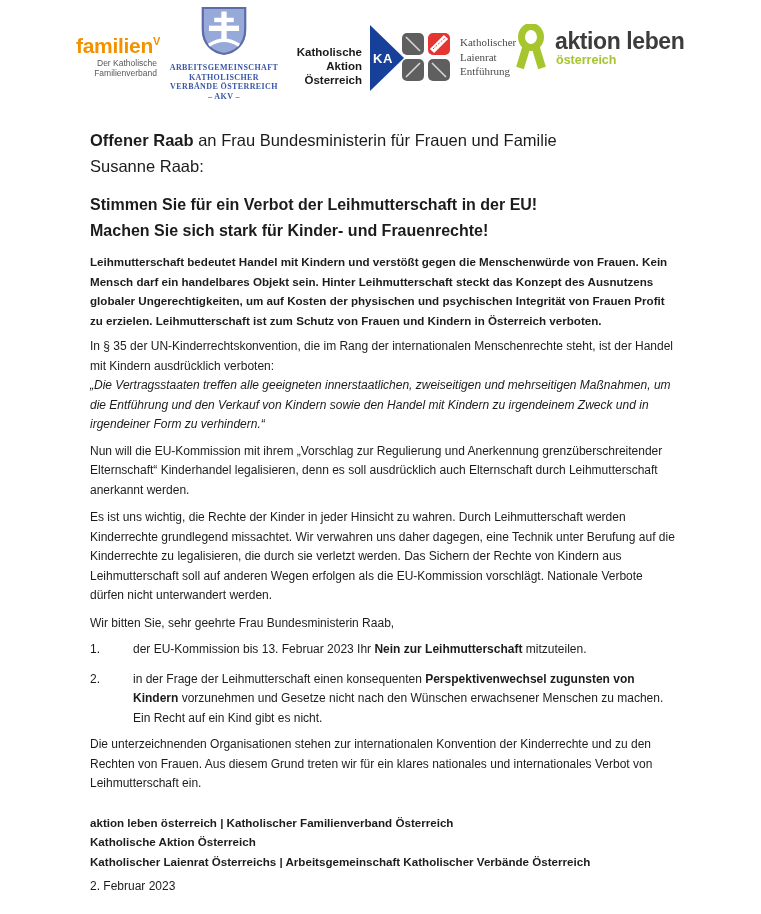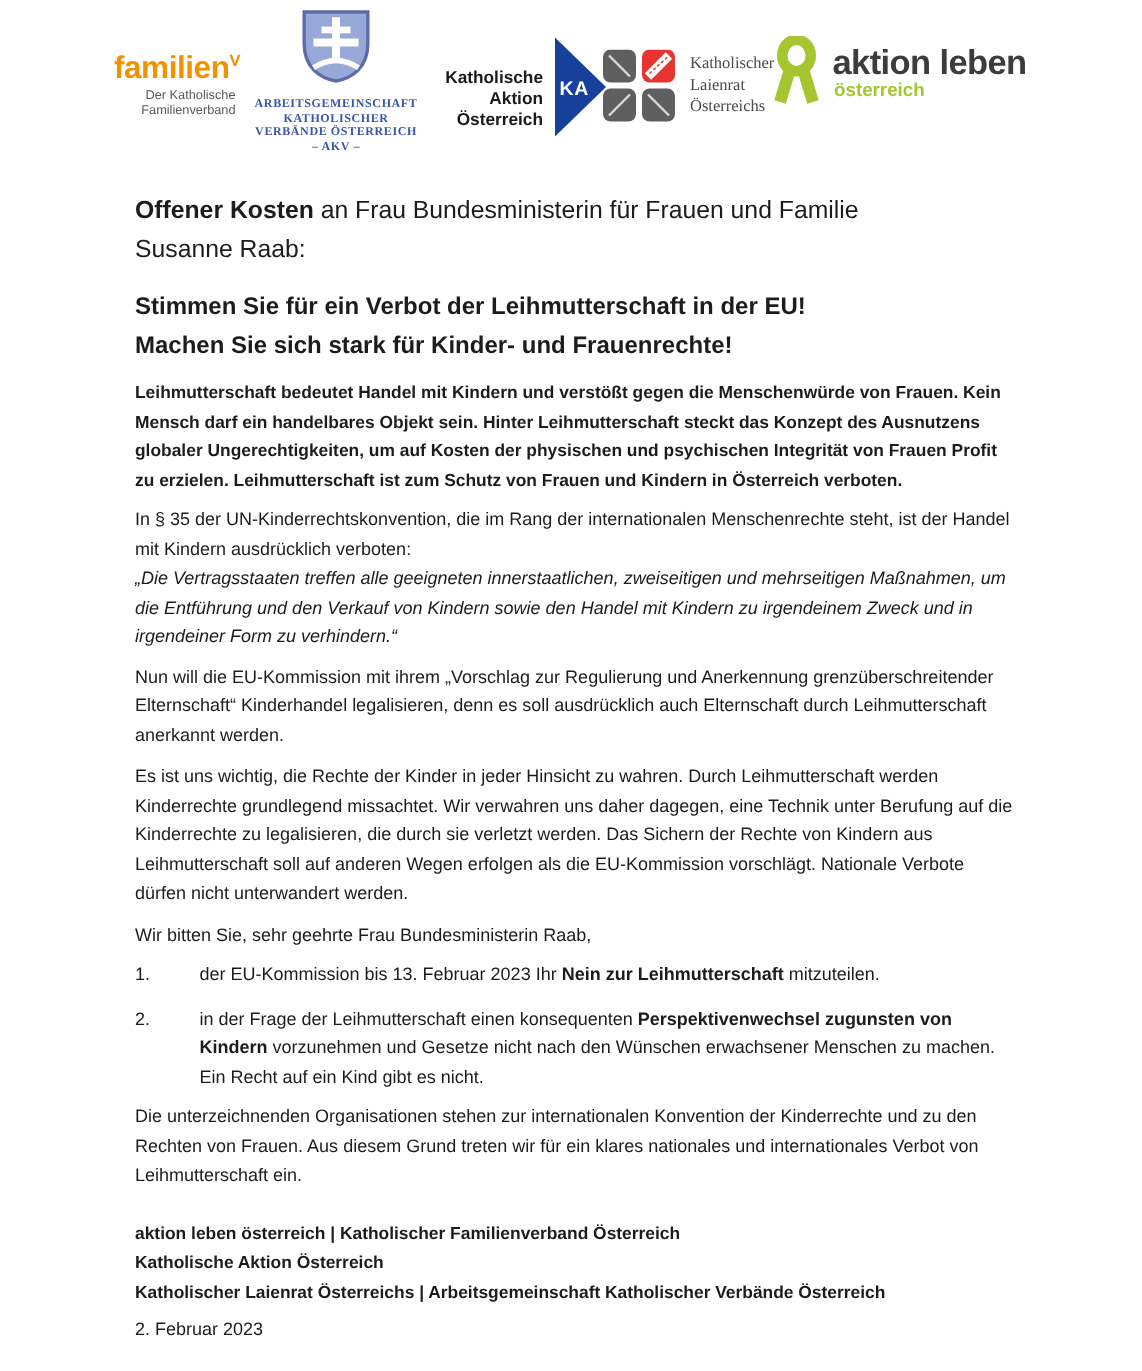--- a/index.html
+++ b/index.html
@@ -98,41 +98,41 @@
         <line x1="30" y1="18" x2="44" y2="4" stroke="#ffffff" stroke-width="6"></line>
         <line x1="31" y1="16" x2="43" y2="5" stroke="#e63430" stroke-width="1" stroke-dasharray="2,1.5"></line>
         <rect x="0" y="26" width="22" height="22" rx="5" fill="#5f5f5f"></rect>
         <line x1="4" y1="44" x2="18" y2="30" stroke="#d8d8d8" stroke-width="1.6"></line>
         <rect x="26" y="26" width="22" height="22" rx="5" fill="#5f5f5f"></rect>
         <line x1="30" y1="30" x2="44" y2="44" stroke="#d8d8d8" stroke-width="1.6"></line>
       </svg>
       <div class="lr-text">
         <div>Katholischer</div>
         <div>Laienrat</div>
-        <div>Österreichs</div>
+        <div>Entführung</div>
       </div>
     </div>
 
     <div class="logo logo-aktionleben">
       <svg width="30" height="46" viewBox="0 0 30 46">
         <ellipse cx="15" cy="13" rx="9.5" ry="10.5" fill="none" stroke="#a6c52f" stroke-width="7"></ellipse>
         <line x1="11" y1="21" x2="4" y2="44" stroke="#a6c52f" stroke-width="8"></line>
         <line x1="19" y1="21" x2="26" y2="44" stroke="#a6c52f" stroke-width="8"></line>
       </svg>
       <div class="al-text">
         <div class="al-name">aktion leben</div>
         <div class="al-sub">österreich</div>
       </div>
     </div>
 
   </header>
 
   <main class="letter">
 
-    <p class="title"><b>Offener Kosten</b><span> an Frau Bundesministerin für Frauen und Familie</span><br><span>Susanne Raab:</span></p>
+    <p class="title"><b>Offener Raab</b><span> an Frau Bundesministerin für Frauen und Familie</span><br><span>Susanne Raab:</span></p>
 
     <p class="headline"><span>Stimmen Sie für ein Verbot der Leihmutterschaft in der EU!</span><br><span>Machen Sie sich stark für Kinder- und Frauenrechte!</span></p>
 
     <p class="body-p lead">Leihmutterschaft bedeutet Handel mit Kindern und verstößt gegen die Menschenwürde von Frauen. Kein Mensch darf ein handelbares Objekt sein. Hinter Leihmutterschaft steckt das Konzept des Ausnutzens globaler Ungerechtigkeiten, um auf Kosten der physischen und psychischen Integrität von Frauen Profit zu erzielen. Leihmutterschaft ist zum Schutz von Frauen und Kindern in Österreich verboten.</p>
 
     <p class="body-p mt7"><span>In § 35 der UN-Kinderrechtskonvention, die im Rang der internationalen Menschenrechte steht, ist der Handel mit Kindern ausdrücklich verboten:</span><br><span class="quote">„Die Vertragsstaaten treffen alle geeigneten innerstaatlichen, zweiseitigen und mehrseitigen Maßnahmen, um die Entführung und den Verkauf von Kindern sowie den Handel mit Kindern zu irgendeinem Zweck und in irgendeiner Form zu verhindern.“</span></p>
 
     <p class="body-p mt7">Nun will die EU-Kommission mit ihrem „Vorschlag zur Regulierung und Anerkennung grenzüberschreitender Elternschaft“ Kinderhandel legalisieren, denn es soll ausdrücklich auch Elternschaft durch Leihmutterschaft anerkannt werden.</p>
 
     <p class="body-p mt8">Es ist uns wichtig, die Rechte der Kinder in jeder Hinsicht zu wahren. Durch Leihmutterschaft werden Kinderrechte grundlegend missachtet. Wir verwahren uns daher dagegen, eine Technik unter Berufung auf die Kinderrechte zu legalisieren, die durch sie verletzt werden. Das Sichern der Rechte von Kindern aus Leihmutterschaft soll auf anderen Wegen erfolgen als die EU-Kommission vorschlägt. Nationale Verbote dürfen nicht unterwandert werden.</p>

